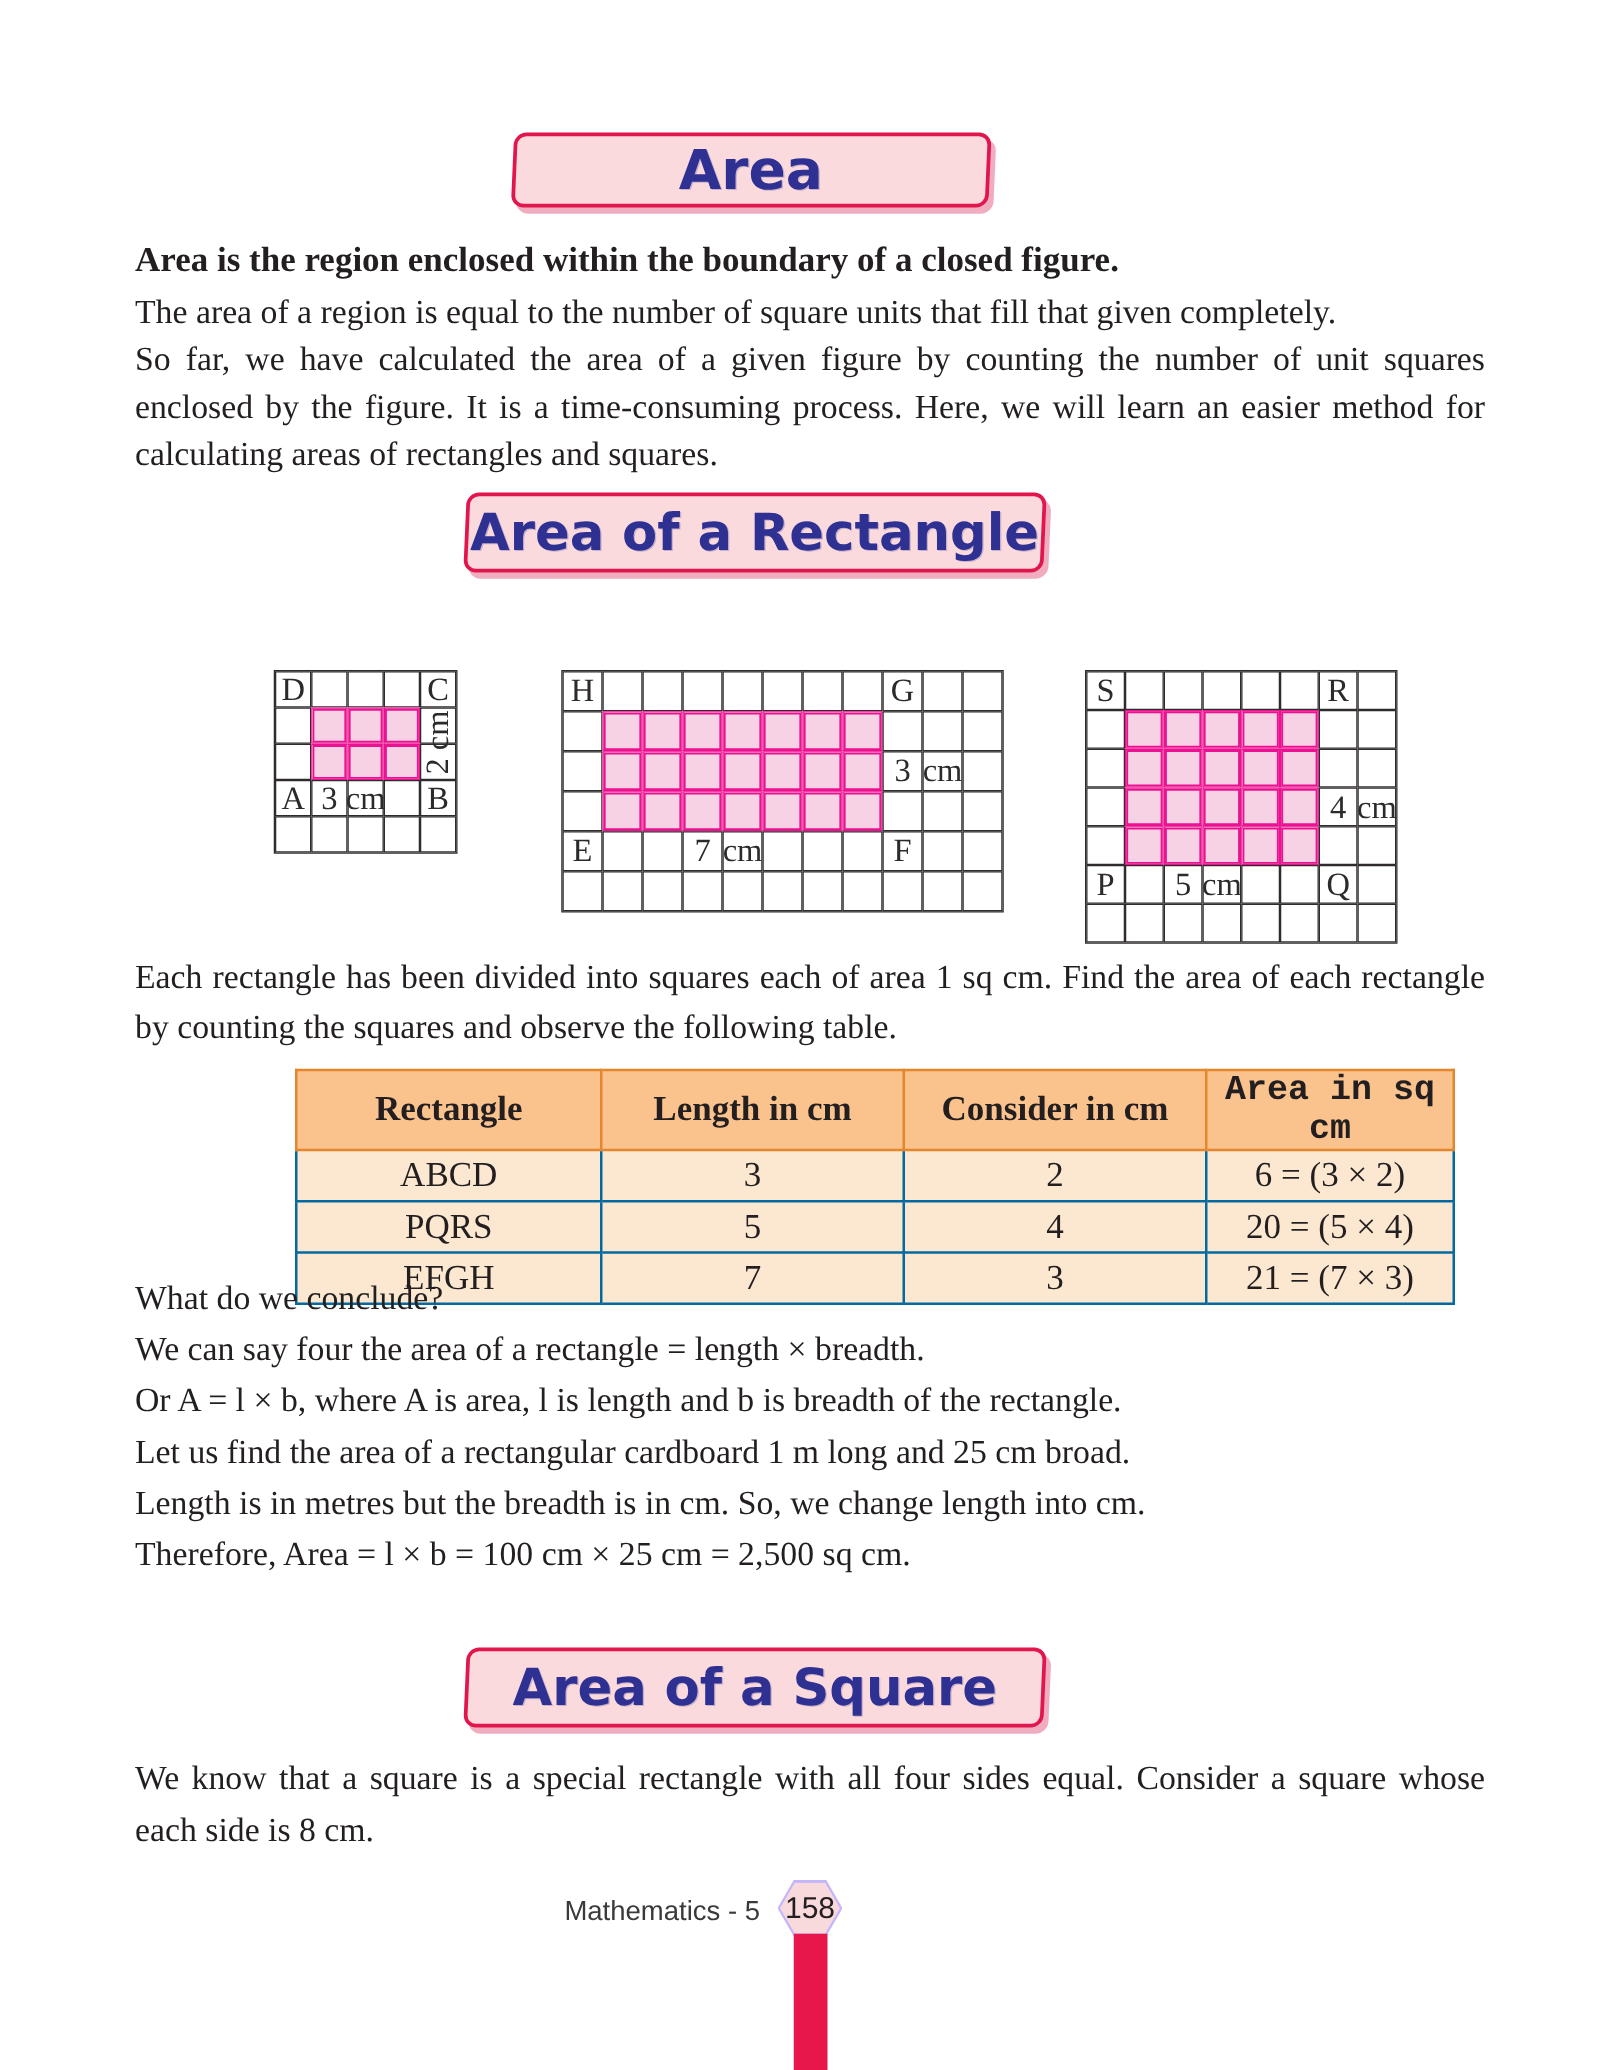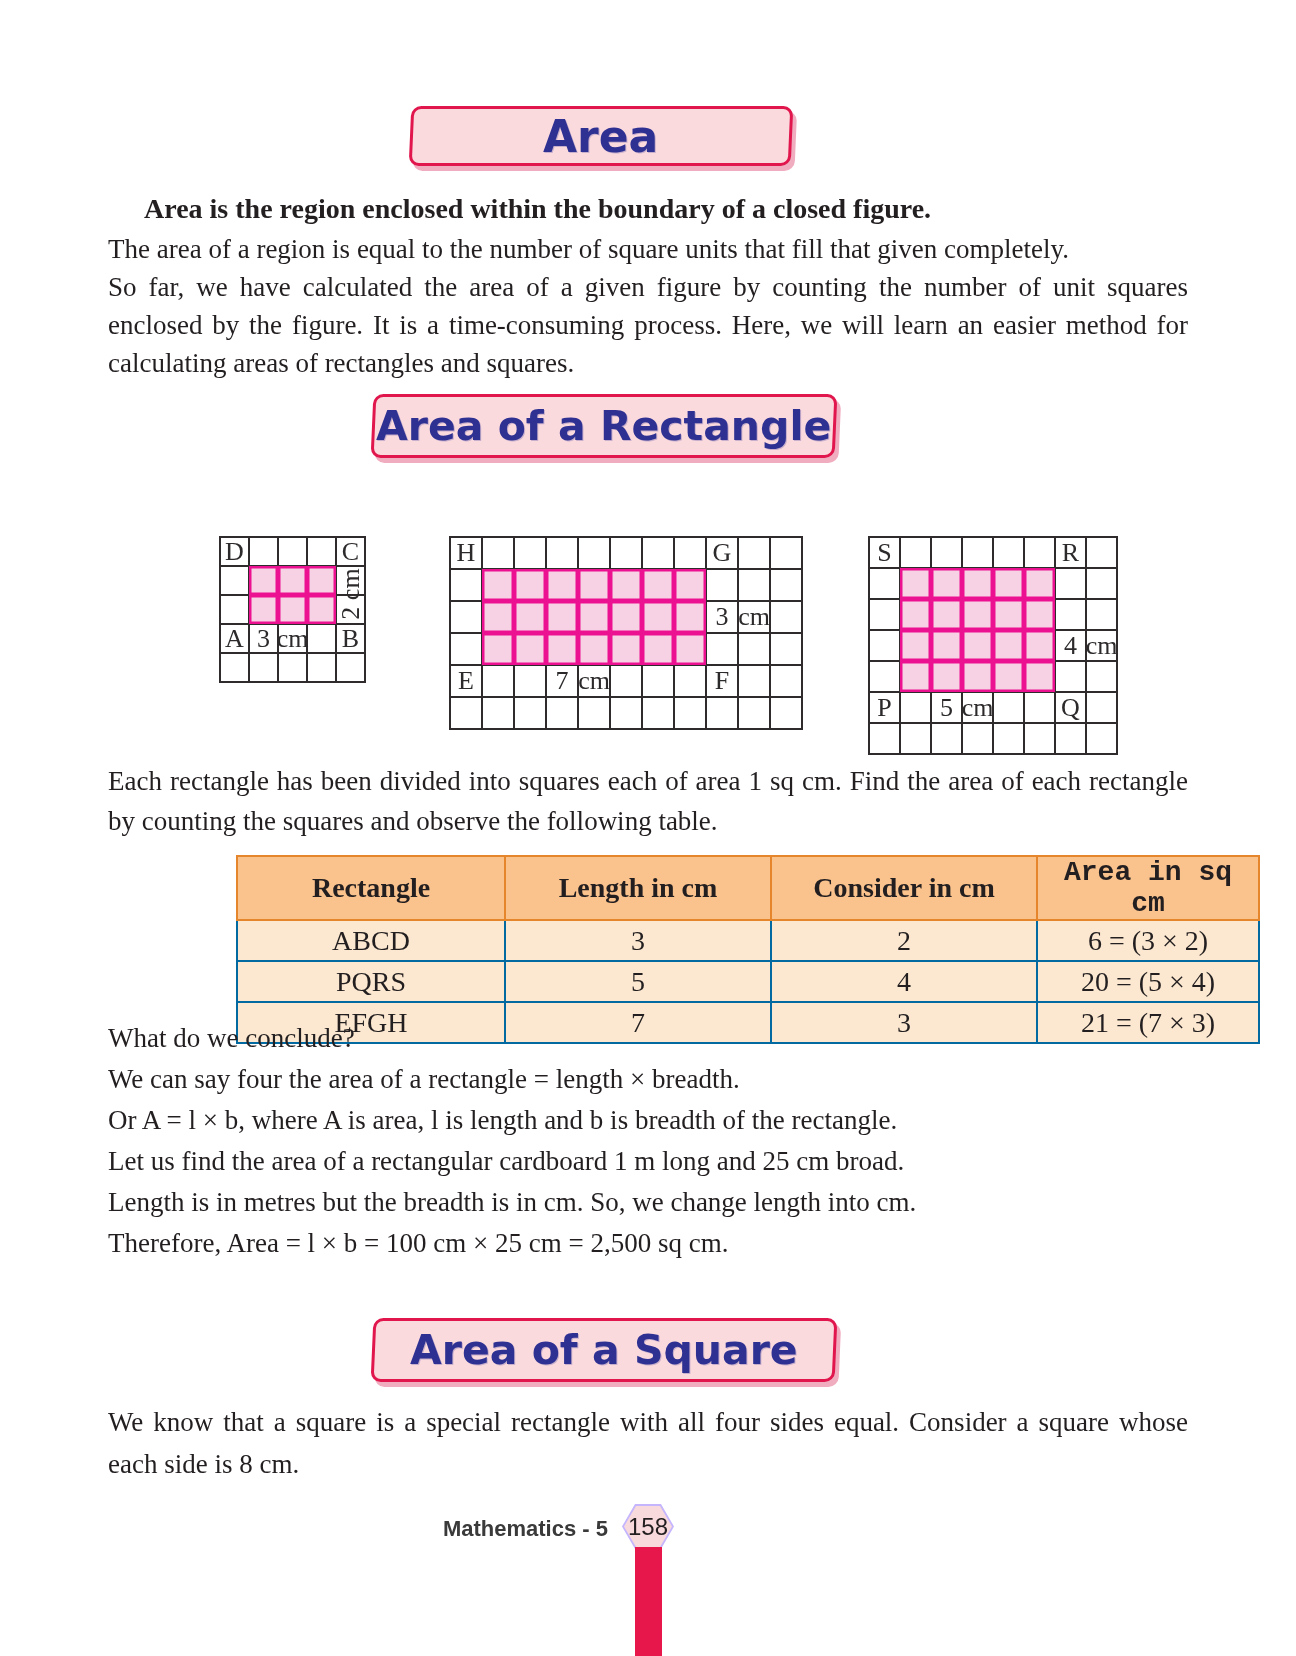--- a/index.html
+++ b/index.html
@@ -14,21 +14,21 @@
                color:#2e3192;text-shadow:1px 1px 0 rgba(46,49,146,0.25);}
   #banner-area{left:410px;top:106px;width:382px;height:60px;}
   #banner-area span{font-size:44px;}
   #banner-rect{left:372px;top:394px;width:464px;height:64px;}
   #banner-rect span{font-size:41px;}
   #banner-square{left:372px;top:1318px;width:464px;height:64px;}
   #banner-square span{font-size:41px;}
 
   
   .tb{position:absolute;left:108px;width:1080px;font-size:27px;line-height:38px;}
-  .bold{font-weight:bold;font-size:28px;margin-left:36px;}
+  .bold{font-weight:bold;font-size:28px;}
   .just{text-align:justify;}
   #intro-bold{top:190px;}
   #intro-line{top:230px;}
   #intro-para{top:268px;}
   #observe-heading{top:484px;}
   #between-para{top:761px;line-height:40px;}
   #conclusion{top:1018px;}
   .cline{height:41px;line-height:41px;white-space:nowrap;}
   #square-para{top:1401px;line-height:42px;}
 
@@ -37,27 +37,27 @@
   .grid{display:grid;border:1px solid #2f2b2c;width:max-content;background:#fff;}
   .cell{border:1px solid #2f2b2c;box-sizing:border-box;display:flex;align-items:center;
         justify-content:center;font-size:26px;color:#2d2a2b;overflow:visible;white-space:nowrap;}
   .cell.pink{background:#f7d2e5;border:1px solid #ec1190;box-shadow:inset 0 0 0 1.5px #ec1190;}
   .vlabel{position:absolute;display:flex;align-items:center;justify-content:center;
           font-size:26px;color:#2d2a2b;transform:rotate(-90deg);white-space:nowrap;}
 
   
   #obs-table{position:absolute;left:236px;top:855px;border-collapse:collapse;}
   #obs-table th{background:#fac28d;border:2px solid #e5862c;font-size:28px;font-weight:bold;
-                height:44px;text-align:center;padding:0 18px;}
+                height:44px;text-align:center;padding:0 6px;}
   #obs-table td{background:#fce8d0;border:2px solid #0369a1;font-size:28px;height:39px;
                 text-align:center;padding:0 6px;}
 
   
   #footer-book{position:absolute;left:0;top:1516px;width:608px;text-align:right;
-               font-family:"Liberation Sans",sans-serif;font-size:22px;color:#3a3a3a;font-weight:bold;}
+               font-family:"Liberation Sans",sans-serif;font-size:22px;color:#3a3a3a;}
   .hexagon{position:absolute;left:622px;top:1504px;width:52px;height:45px;background:#c4b5fd;
            clip-path:polygon(25% 0,75% 0,100% 50%,75% 100%,25% 100%,0 50%);
            display:flex;align-items:center;justify-content:center;}
   .hexagon .inner{position:absolute;left:2px;top:2px;right:2px;bottom:2px;background:#f9dadc;
            clip-path:polygon(25% 0,75% 0,100% 50%,75% 100%,25% 100%,0 50%);}
   .hexagon span{position:relative;font-family:"Liberation Sans",sans-serif;font-size:24px;
            color:#231f20;}
   #ribbon{position:absolute;left:635px;top:1547px;width:27px;height:109px;background:#e8174b;}
 </style>
 </head>

